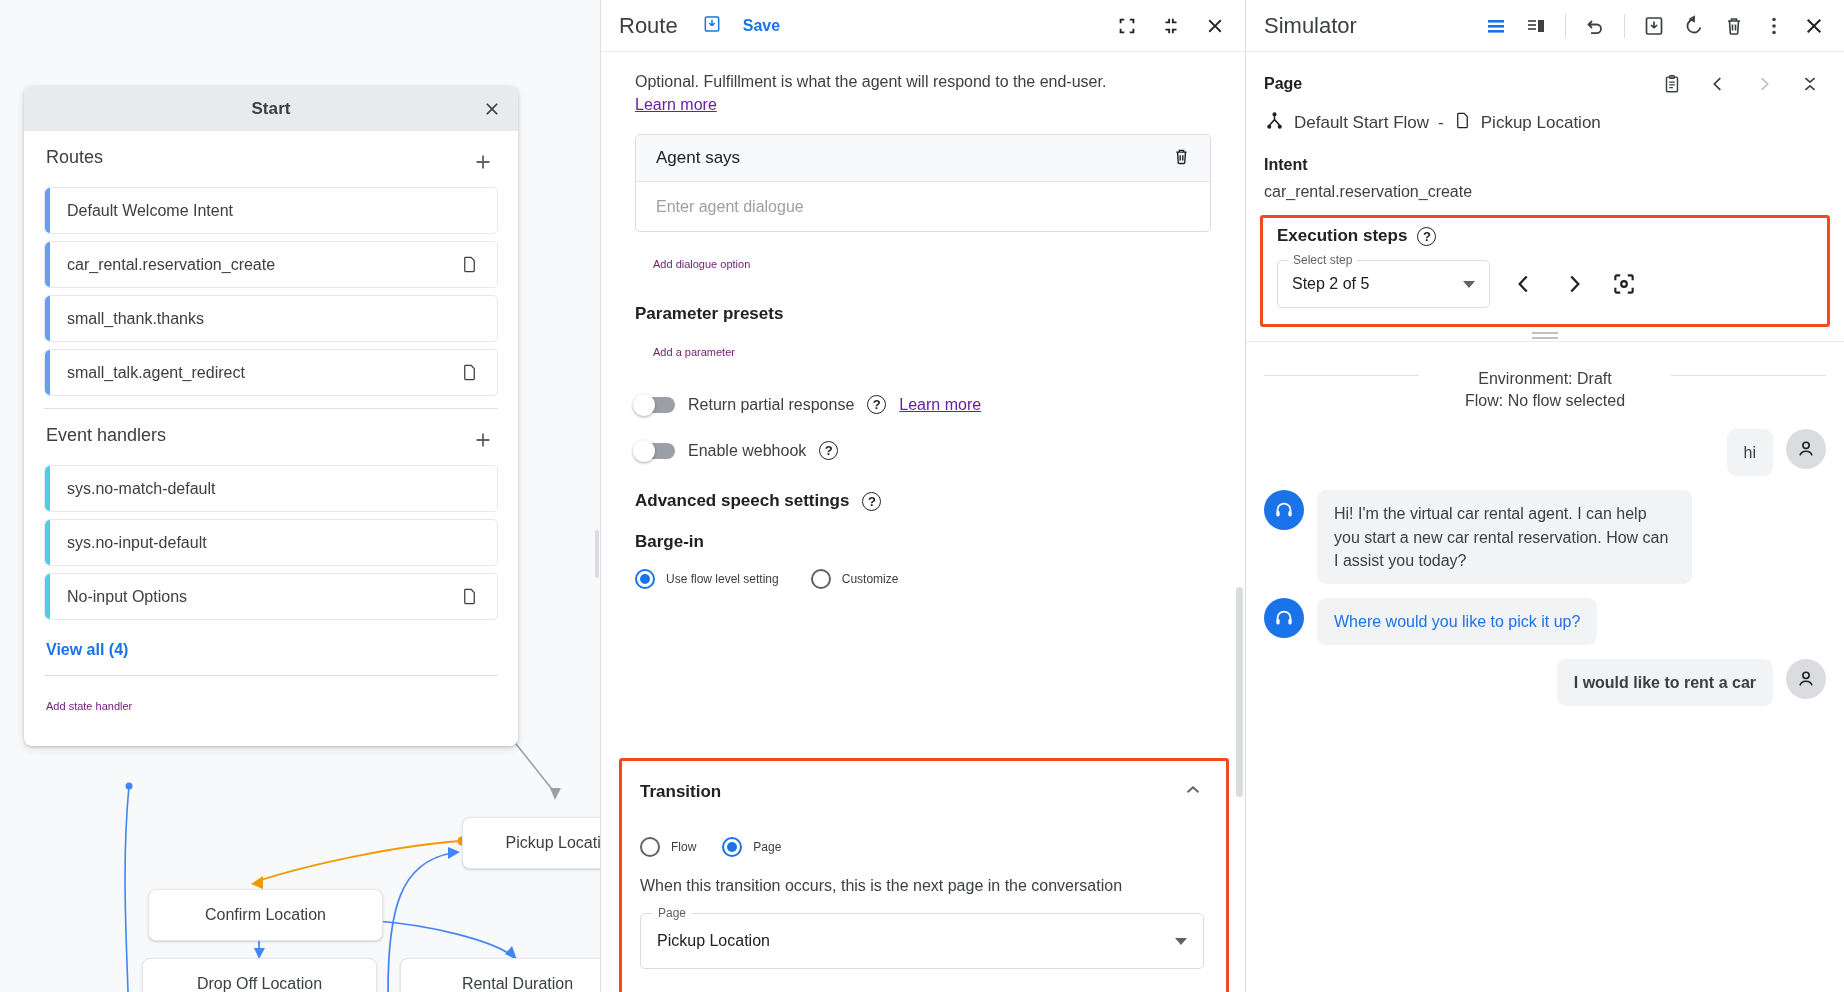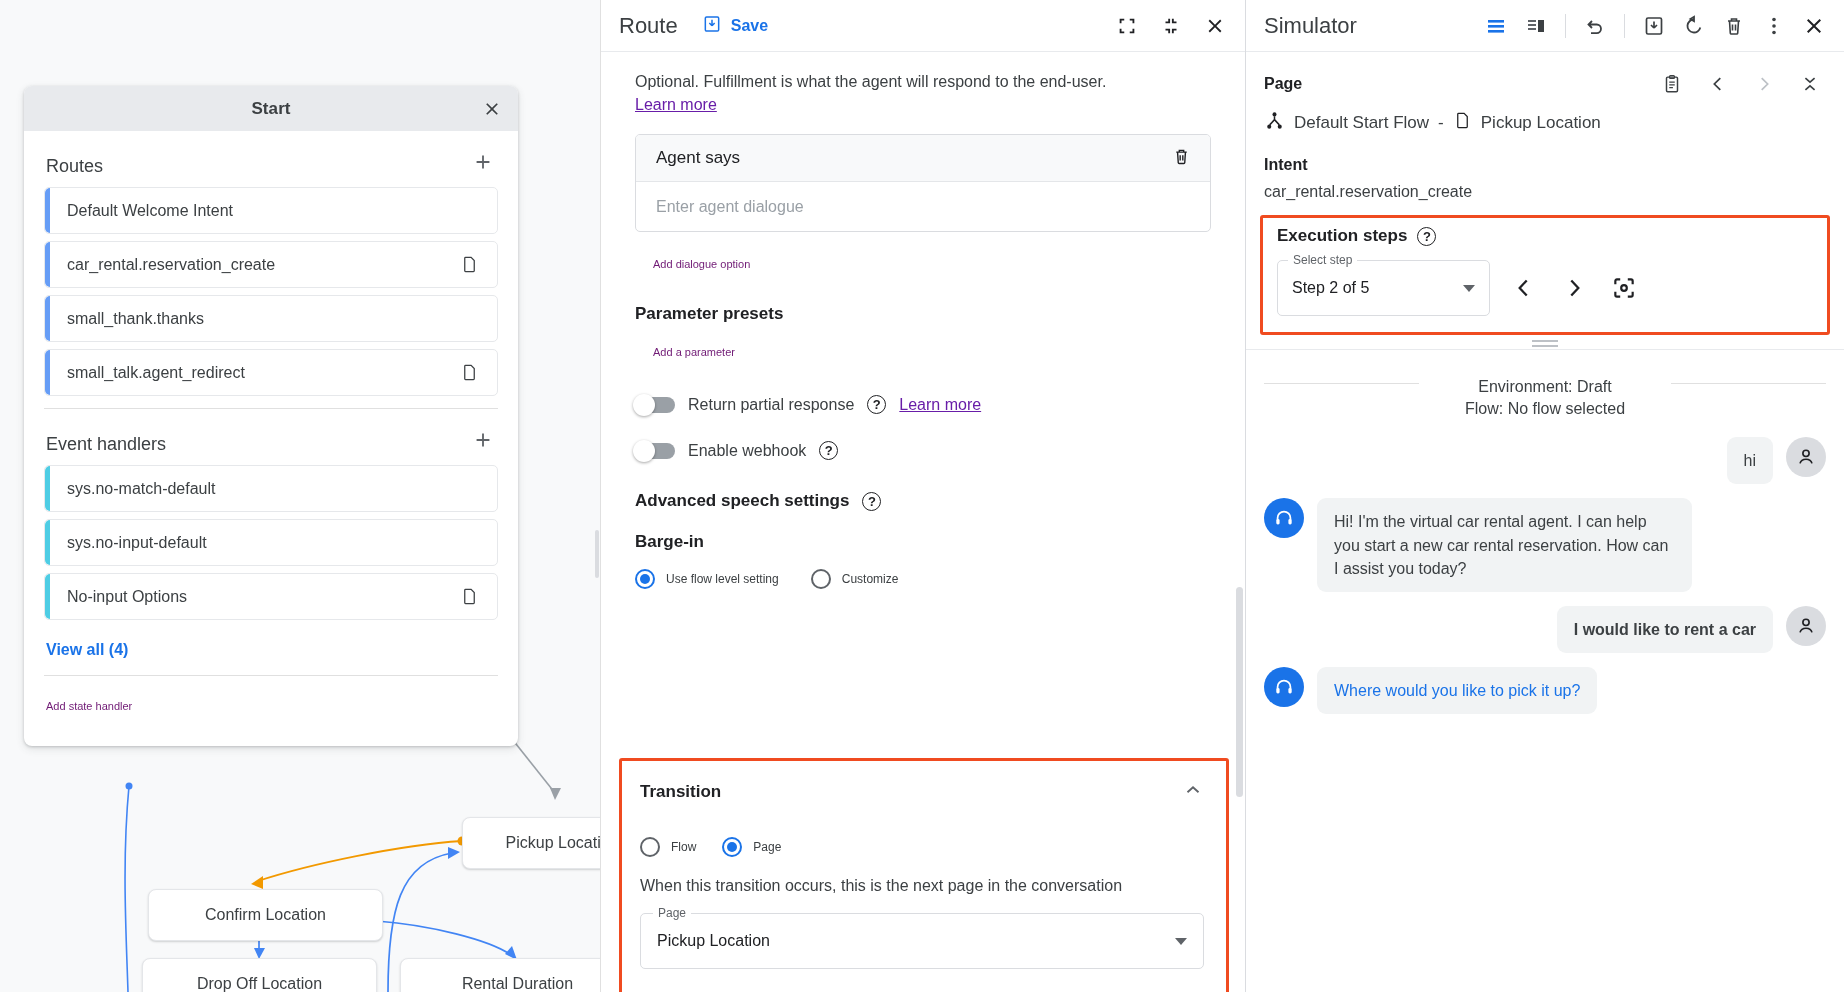--- a/index.html
+++ b/index.html
@@ -31,21 +31,21 @@
     display: flex; align-items: center; justify-content: center;
   }
   #start-title { font-size: 17px; font-weight: 700; color: #3c4043; letter-spacing: .1px; }
   #start-close {
     position: absolute; right: 12px; top: 50%; transform: translateY(-50%);
     width: 28px; height: 28px; display: flex; align-items: center; justify-content: center;
     cursor: pointer;
   }
   .panel-body { padding: 0 0 6px 0; }
   .sec-head {
-    display: flex; align-items: flex-end; justify-content: space-between;
+    display: flex; align-items: flex-start; justify-content: space-between;
     padding: 16px 20px 10px 22px;
   }
   .sec-title { font-size: 18px; color: #3c4043; }
   .plus-btn {
     width: 30px; height: 30px; display: flex; align-items: center; justify-content: center;
     cursor: pointer; color: #5f6368;
   }
   .rlist { padding: 0 20px; }
   .ritem {
     position: relative;
@@ -94,21 +94,21 @@
     border-left: 1px solid #e0e0e0; border-right: 1px solid #dadce0;
     display: flex; flex-direction: column;
   }
   #route-header {
     height: 52px; flex: 0 0 52px;
     display: flex; align-items: center; padding: 0 16px 0 18px;
     border-bottom: 1px solid #e8eaed;
   }
   #route-title { font-size: 22px; color: #3c4043; margin-right: 24px; }
   #save-btn {
-    display: flex; align-items: center; gap: 9px; cursor: pointer;
+    display: flex; align-items: center; gap: 21px; cursor: pointer;
     color: #1a73e8; font-size: 16px; font-weight: 700;
   }
   #route-header-actions { margin-left: auto; display: flex; align-items: center; gap: 16px; }
   .hdr-ic { width: 28px; height: 28px; display: flex; align-items: center; justify-content: center; cursor: pointer; color: #202124; }
 
   #route-body { flex: 1 1 auto; overflow: hidden; position: relative; padding: 0 0 0 0; }
   #route-scroll { padding: 18px 34px 0 34px; }
   .help-text { font-size: 16px; color: #3c4043; line-height: 1.45; }
   .learn-more { color: #681da8; text-decoration: underline; cursor: pointer; }
 
@@ -205,21 +205,21 @@
   #intent-value { margin-top: 9px; font-size: 16px; color: #3c4043; }
 
   #exec-box {
     margin: 14px 14px 0 14px; border: 3px solid #f04b20; border-radius: 3px;
     padding: 8px 16px 16px 14px;
   }
   #exec-head { display: flex; align-items: center; gap: 10px; }
   #exec-title { font-size: 17px; font-weight: 700; color: #202124; }
   #exec-controls { display: flex; align-items: center; gap: 18px; margin-top: 14px; }
   #step-select {
-    position: relative; width: 213px; height: 56px; border: 1px solid #dadce0;
+    position: relative; width: 213px; height: 48px; border: 1px solid #dadce0;
     border-radius: 5px; display: flex; align-items: center; padding: 0 14px; cursor: pointer;
   }
   #step-select .flabel { position: absolute; top: -8px; left: 10px; background: #fff; padding: 0 5px; font-size: 12px; color: #5f6368; }
   #step-select .fvalue { font-size: 16px; color: #202124; }
 
   #sim-divider { margin-top: 14px; border-top: 1px solid #e8eaed; position: relative; }
   #sim-grip { position: absolute; left: 50%; top: -10px; transform: translateX(-50%);
     width: 26px; height: 8px; cursor: row-resize; }
   #sim-grip i { display: block; height: 2px; background: #bdc1c6; margin-bottom: 3px; }
 
@@ -681,35 +681,35 @@
       <span class="avatar agent">
         <svg width="22" height="22" viewBox="0 0 24 24">
             <path fill="none" stroke="#fff" stroke-width="1.9" d="M5 14v-2a7 7 0 0114 0v2"></path>
             <rect x="3.6" y="13" width="3.6" height="6" rx="1.6" fill="#fff"></rect>
             <rect x="16.8" y="13" width="3.6" height="6" rx="1.6" fill="#fff"></rect>
           </svg>
       </span>
       <span class="bubble">Hi! I'm the virtual car rental agent. I can help you start a new car rental reservation. How can I assist you today?</span>
     </div>
 
+    <div class="msg agent">
+      <span class="avatar agent">
+        <svg width="22" height="22" viewBox="0 0 24 24">
+            <path fill="none" stroke="#fff" stroke-width="1.9" d="M5 14v-2a7 7 0 0114 0v2"></path>
+            <rect x="3.6" y="13" width="3.6" height="6" rx="1.6" fill="#fff"></rect>
+            <rect x="16.8" y="13" width="3.6" height="6" rx="1.6" fill="#fff"></rect>
+          </svg>
+      </span>
+      <span class="bubble blue">Where would you like to pick it up?</span>
+    </div>
+
     <div class="msg user">
       <span class="bubble bold">I would like to rent a car</span>
       <span class="avatar user">
         <svg width="22" height="22" viewBox="0 0 24 24">
             <circle cx="12" cy="8" r="3.4" fill="none" stroke="#202124" stroke-width="1.8"></circle>
             <path fill="none" stroke="#202124" stroke-width="1.8" d="M5.5 19c.7-3 3.4-4.6 6.5-4.6S17.8 16 18.5 19"></path>
           </svg>
       </span>
     </div>
 
-    <div class="msg agent">
-      <span class="avatar agent">
-        <svg width="22" height="22" viewBox="0 0 24 24">
-            <path fill="none" stroke="#fff" stroke-width="1.9" d="M5 14v-2a7 7 0 0114 0v2"></path>
-            <rect x="3.6" y="13" width="3.6" height="6" rx="1.6" fill="#fff"></rect>
-            <rect x="16.8" y="13" width="3.6" height="6" rx="1.6" fill="#fff"></rect>
-          </svg>
-      </span>
-      <span class="bubble blue">Where would you like to pick it up?</span>
-    </div>
-
   </div>
 </div>
 
 </body></html>

